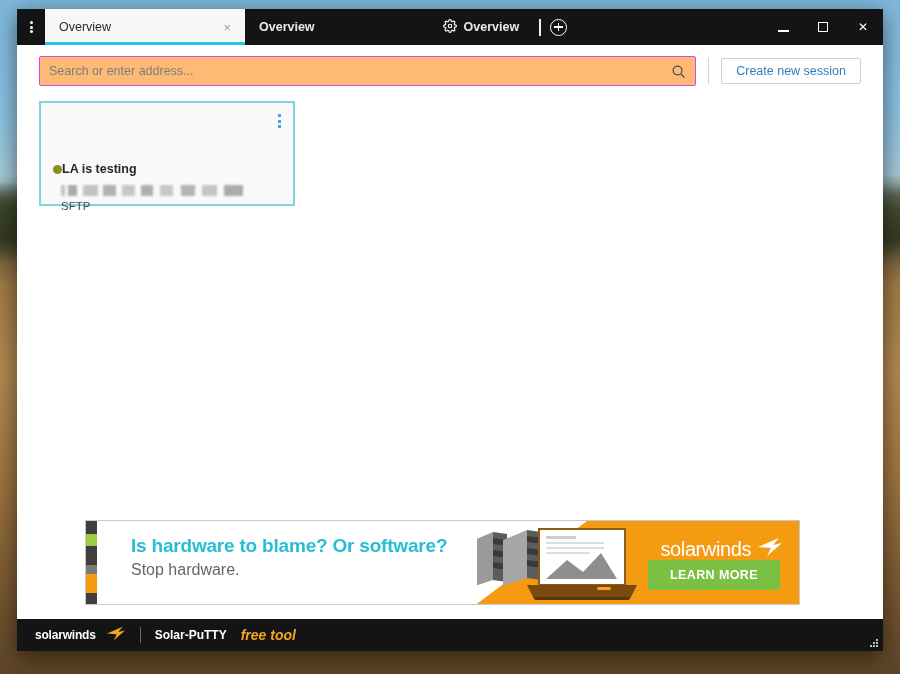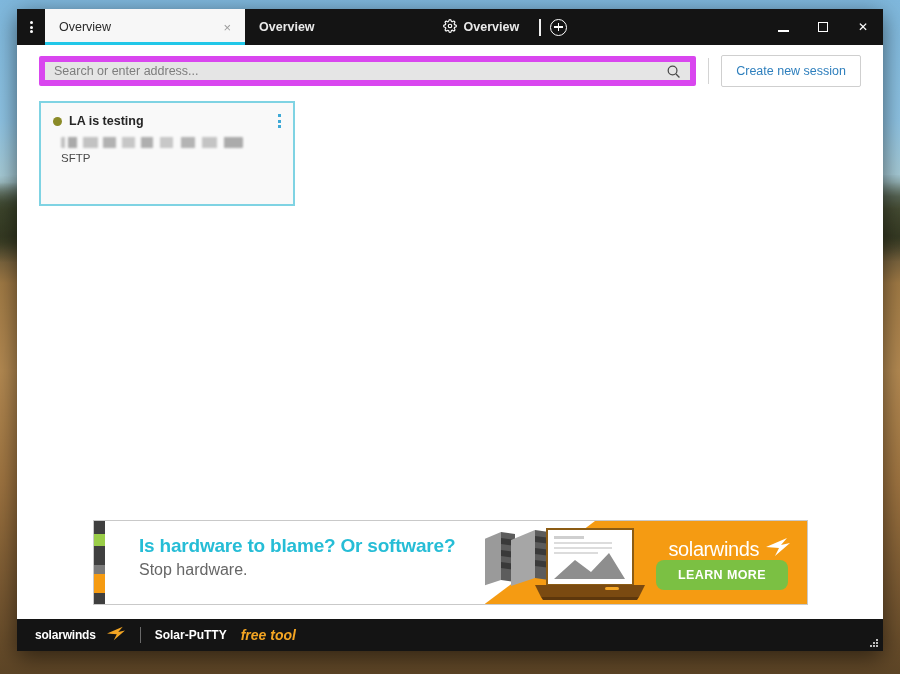--- a/index.html
+++ b/index.html
@@ -169,26 +169,26 @@
     height: 52px;
     background: #ffffff;
     display: flex;
     align-items: center;
     padding: 0 22px 0 22px;
     gap: 0;
   }
   .search-wrap {
     flex: 1 1 auto;
     height: 30px;
-    border: 6px solid #d946ef;
+    border: 1px solid #d946ef;
     border-radius: 2px;
     display: flex;
     align-items: center;
     padding: 0 2px 0 9px;
-    background: #e5e5e5;
+    background: #fdba74;
   }
   .search-input {
     flex: 1 1 auto;
     border: none;
     outline: none;
     font-family: "Liberation Sans", sans-serif;
     font-size: 12.5px;
     color: #3a3a3a;
     background: transparent;
     height: 100%;
@@ -200,21 +200,21 @@
     cursor: pointer;
   }
   .toolbar-sep {
     width: 1px; height: 26px;
     background: #d4d4d4;
     margin: 0 12px;
     flex: none;
   }
   .create-session-btn {
     flex: none;
-    height: 32px;
+    height: 26px;
     padding: 0 14px;
     border: 1px solid #cfcfcf;
     border-radius: 2px;
     background: #ffffff;
     color: #2e7fbd;
     font-size: 12.5px;
     font-family: "Liberation Sans", sans-serif;
     cursor: pointer;
     display: flex;
     align-items: center;
@@ -234,21 +234,22 @@
     height: 105px;
     border: 2px solid #7fd3e3;
     background: #f9f9f9;
     padding: 11px 12px 10px 12px;
     position: relative;
     cursor: pointer;
   }
   .card-head {
     display: flex;
     align-items: center;
-    gap: 7px;
+    gap: 0;
+    margin-top: 48px;
   }
   .status-dot {
     width: 9px; height: 9px;
     border-radius: 50%;
     background: #8b8b28;
     flex: none;
   }
   .card-title {
     font-size: 12.5px;
     font-weight: bold;
@@ -290,21 +291,21 @@
   .card-sub {
     margin-left: 8px;
     font-size: 11.5px;
     color: #4a4a4a;
     line-height: 15px;
   }
 
   
   #ad-banner {
     position: absolute;
-    left: 76px;
+    left: 68px;
     bottom: 14px;
     width: 715px;
     height: 85px;
     border: 1px solid #c9c9c9;
     background: #ffffff;
     display: flex;
     overflow: hidden;
     cursor: pointer;
     justify-content: flex-end;
   }
@@ -376,21 +377,21 @@
   .ad-learn {
     position: absolute;
     right: 19px; bottom: 14px;
     z-index: 4;
     background: #7bc043;
     color: #ffffff;
     font-size: 12.5px;
     font-weight: bold;
     letter-spacing: .4px;
     padding: 8px 22px;
-    border-radius: 8px;
+    border-radius: 0;
     cursor: pointer;
   }
 
   
   #footer {
     flex: none;
     height: 32px;
     background: #141414;
     display: flex;
     align-items: center;

